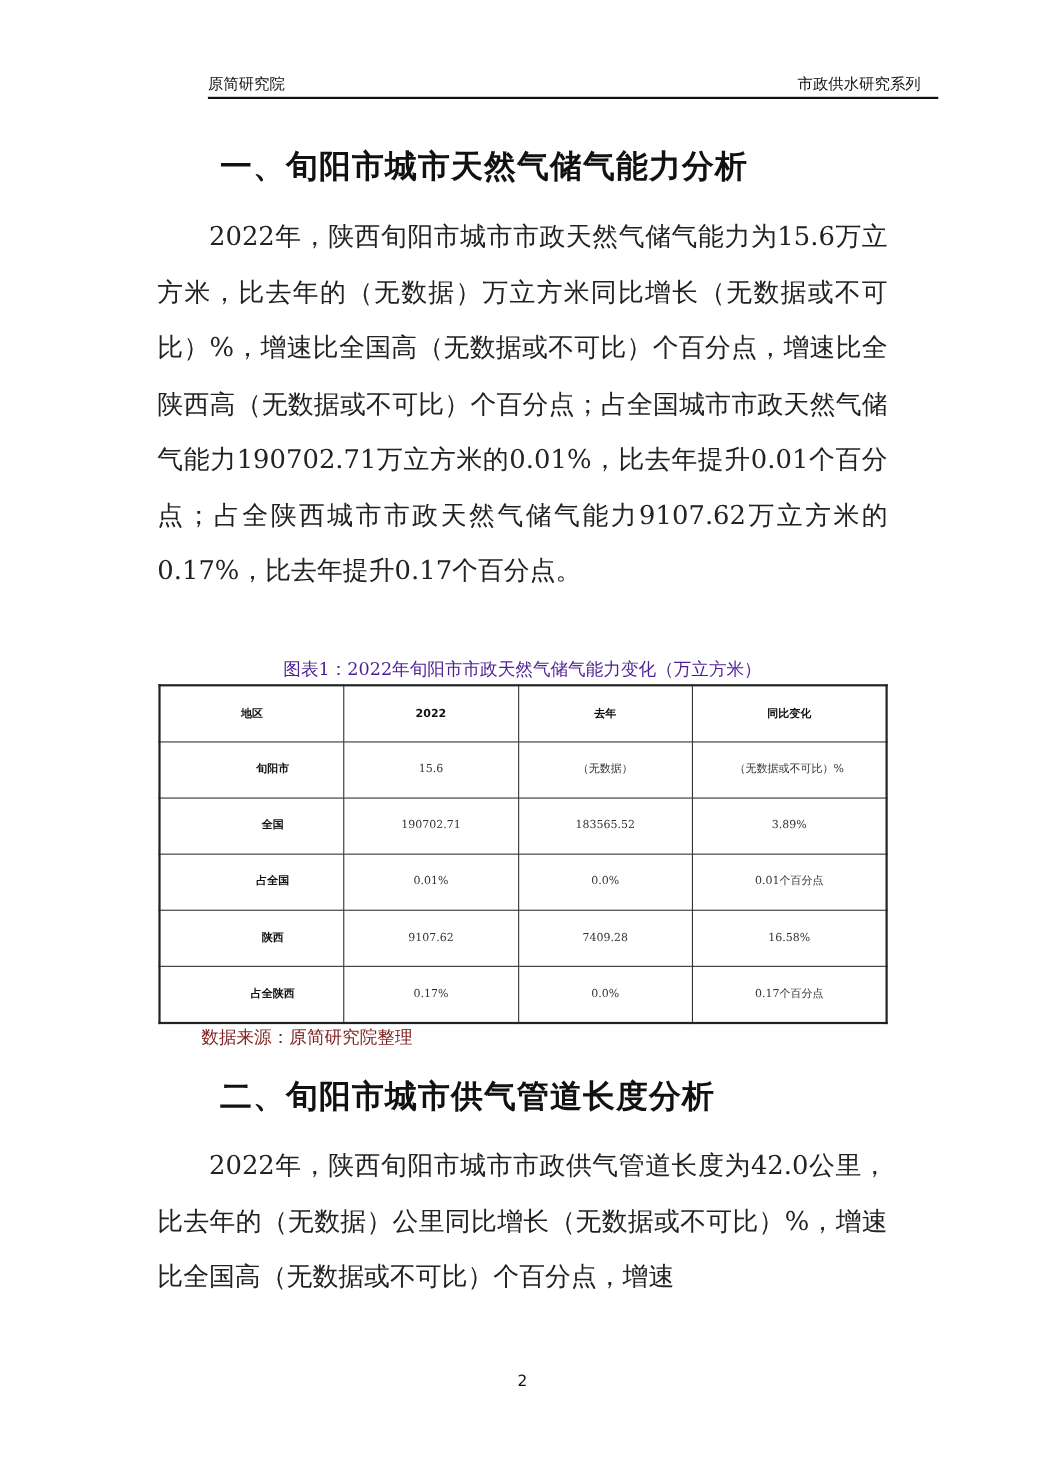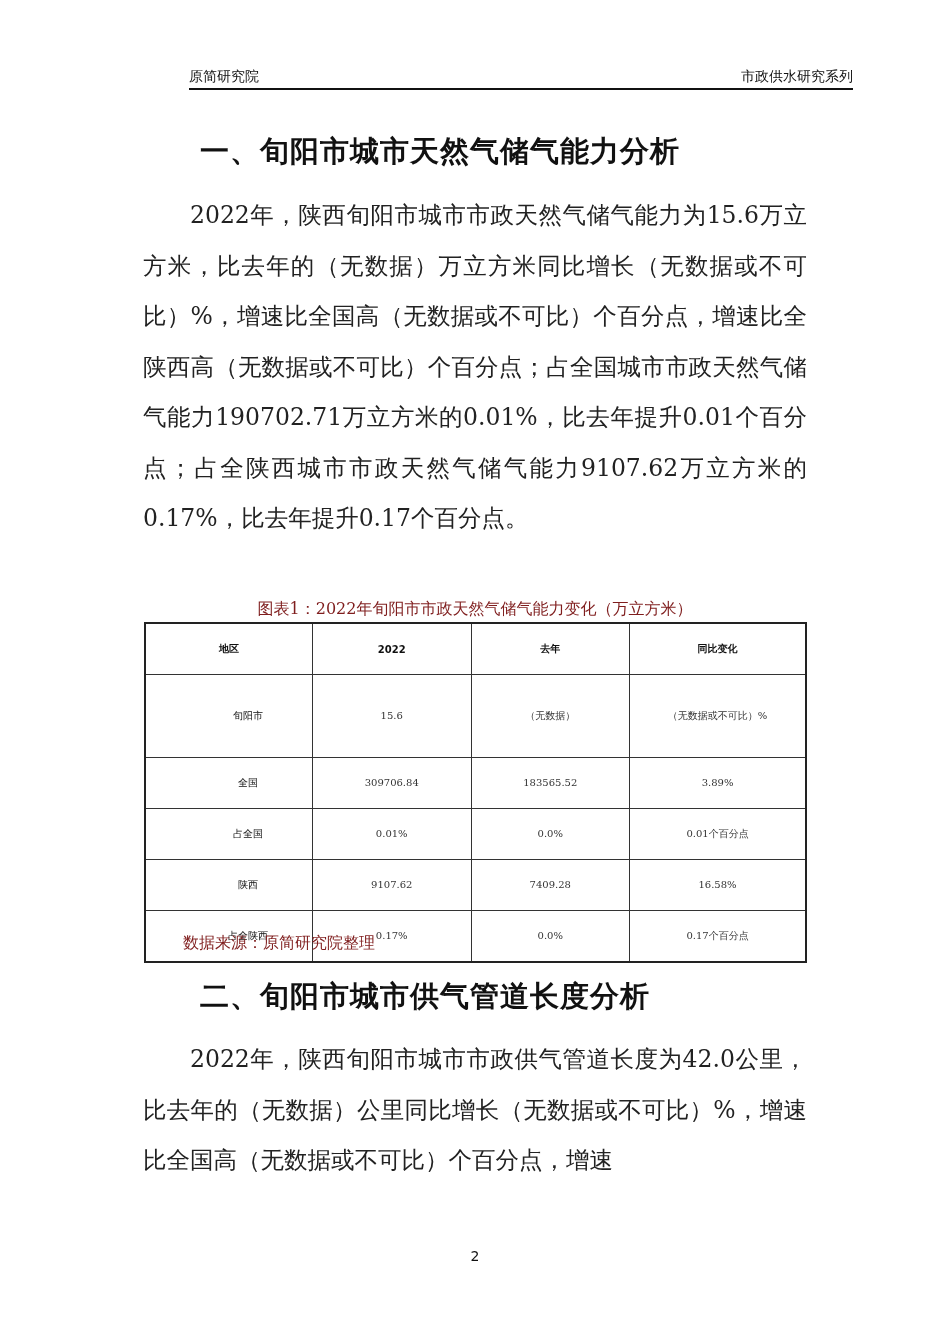--- a/index.html
+++ b/index.html
@@ -1,32 +1,32 @@
 <!DOCTYPE html>
 <html><head>
 <meta charset="utf-8">
 <style>
   html, body { margin:0; padding:0; background:#ffffff; }
   body { width:950px; height:1344px; position:relative; overflow:hidden; color:#111; }
   .header { position:absolute; left:143px; top:66px; width:664px; height:22px; border-bottom:2px solid #111; font-family:"DejaVu Sans", sans-serif; font-size:14px;margin-left:46px; }
   .header .left { position:absolute; left:0; top:2px; }
-  .header .right { position:absolute; right:0; top:2px; }
+  .header .right { position:absolute; right:16px; top:2px; }
   h2 { position:absolute; left:200px; margin:0; font-family:"DejaVu Sans", sans-serif; font-weight:bold; font-size:29px; letter-spacing:1px; color:#111; }
   .h1 { top:132px; }
   .h2b { top:977px; }
   .para { position:absolute; left:143px; width:664px; font-family:"DejaVu Serif", serif; font-size:23.5px; line-height:50.5px; text-align:justify; text-indent:2em; color:#222; margin:0; }
   .p1 { top:190px; }
   .p2 { top:1034px; }
-  .caption { position:absolute; left:143px; width:664px; top:599px; text-align:center; font-family:"DejaVu Serif", serif; font-size:16px; color:#7f1d1d; }
+  .caption { position:absolute; left:143px; width:664px; top:599px; text-align:center; font-family:"DejaVu Serif", serif; font-size:16px; color:#4c1d95; }
   table { position:absolute; left:144px; top:622px; width:663px; border-collapse:collapse; }
   td, th { border:1px solid #333; height:50px; text-align:center; vertical-align:middle; font-size:10px; padding:0 4px; }
   table { border:2px solid #222; }
   th { font-family:"DejaVu Sans", sans-serif; font-weight:bold; }
   td { font-family:"DejaVu Serif", serif; color:#333; line-height:20px; }
-  td.region { font-family:"DejaVu Sans", sans-serif; font-weight:normal; color:#111;padding-left:42px; }
+  td.region { font-family:"DejaVu Sans", sans-serif; font-weight:bold; color:#111;padding-left:42px; }
   .source { position:absolute; left:183px; top:933px; font-family:"DejaVu Serif", serif; font-size:16px; color:#7f1d1d; }
   .pagenum { position:absolute; left:0; width:950px; top:1248px; text-align:center; font-family:"DejaVu Sans", sans-serif; font-size:14px; }
 </style>
 </head>
 <body>
 
 <div class="header">
   <span class="left">原简研究院</span>
   <span class="right">市政供水研究系列</span>
 </div>
@@ -47,25 +47,25 @@
       <tr>
     <th>地区</th>
     <th>2022</th>
     <th>去年</th>
     <th>同比变化</th>
   </tr>
   <tr>
     <td class="region">旬阳市</td>
     <td>15.6</td>
     <td>（无数据）</td>
-    <td style="padding:16px 20px;margin-top:36px;">（无数据或不可比）%</td>
+    <td style="padding:0 20px;margin-top:36px;">（无数据或不可比）%</td>
   </tr>
   <tr>
     <td class="region">全国</td>
-    <td>309706.84</td>
+    <td>190702.71</td>
     <td>183565.52</td>
     <td>3.89%</td>
   </tr>
   <tr>
     <td class="region">占全国</td>
     <td>0.01%</td>
     <td>0.0%</td>
     <td>0.01个百分点</td>
   </tr>
   <tr>

